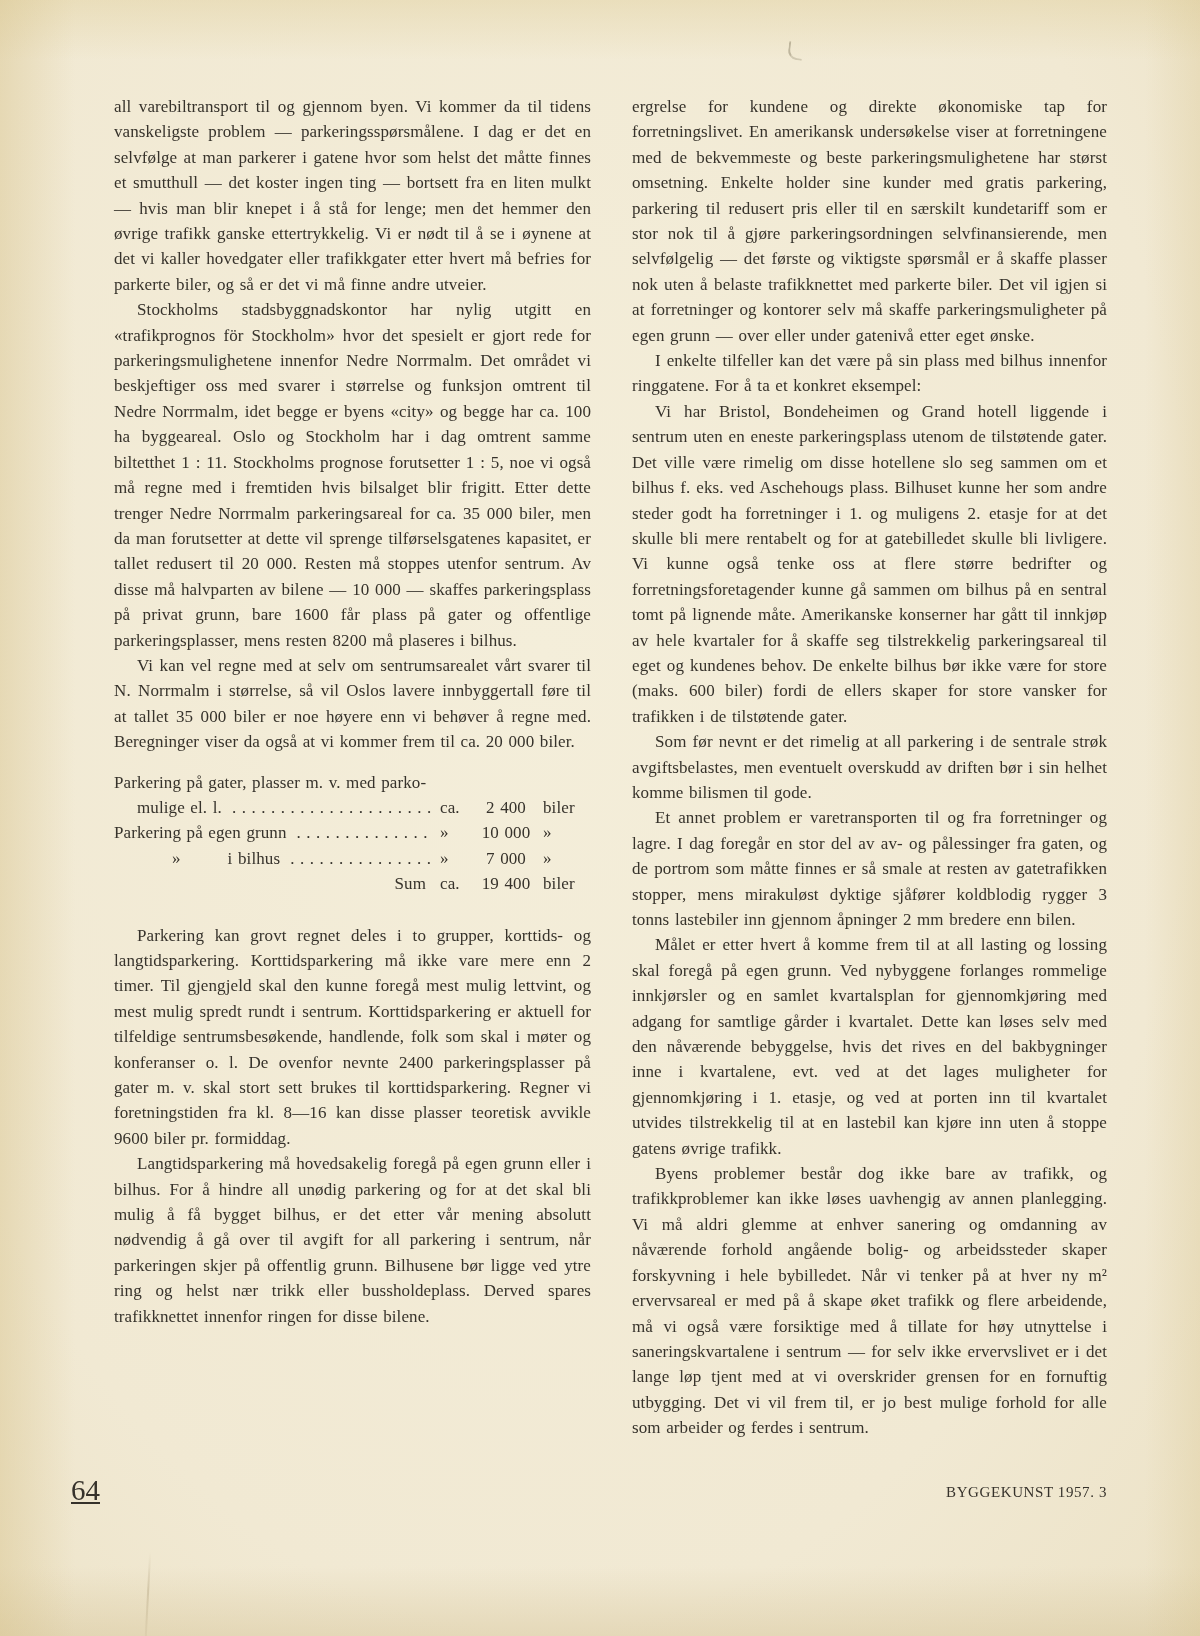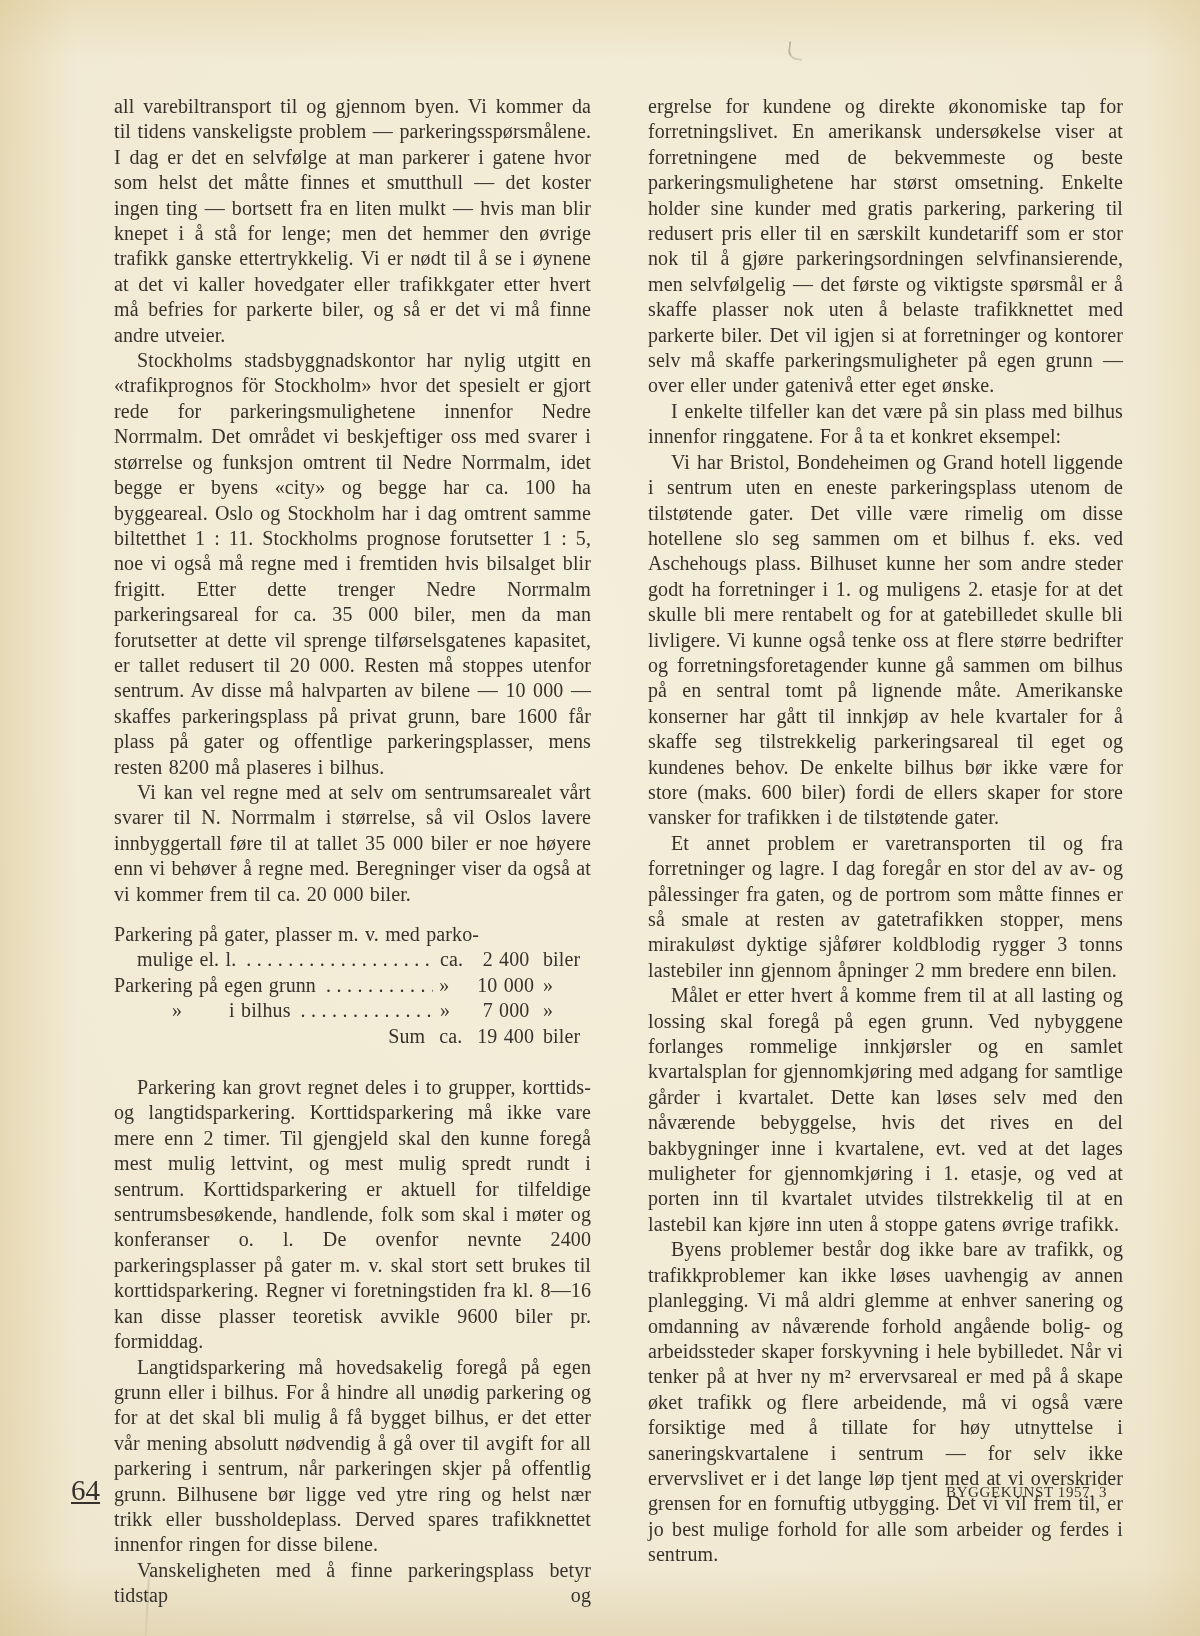--- a/index.html
+++ b/index.html
@@ -16,28 +16,28 @@
       linear-gradient(90deg, rgba(216,196,142,0.45) 0px, rgba(216,196,142,0) 75px),
       linear-gradient(270deg, rgba(216,196,142,0.30) 0px, rgba(216,196,142,0) 55px),
       linear-gradient(180deg, rgba(222,204,150,0.40) 0px, rgba(222,204,150,0) 60px),
       linear-gradient(0deg, rgba(205,185,135,0.35) 0px, rgba(205,185,135,0) 70px),
       radial-gradient(ellipse at 45% 40%, #f4eeda 0%, #f1e9d3 70%, #ece2c6 100%);
   }
   .col {
     position: absolute;
     top: 94px;
     width: 477px;
-    font-size: 20px;
+    font-size: 17px;
     line-height: 25.4px;
     text-align: justify;
     word-spacing: 1.2px;
     letter-spacing: 0.1px;
   }
   .col-left  { left: 114px; }
-  .col-right { left: 648px; width: 475px; }
+  .col-right { left: 632px; width: 475px; }
   .para { margin: 0; }
   .indent { text-indent: 23px; }
   .cont { text-align-last: justify; }
 
   
   .ptable { margin: 15px 0 26px 0; }
   .trow { display: flex; align-items: baseline; }
   .tlabel { white-space: nowrap; flex: 0 0 auto; }
   .ind1 { padding-left: 23px; }
   .prefix3 { padding-left: 58px; }
@@ -133,27 +133,27 @@
         <span class="spacer"></span>
         <span class="sum-label">Sum</span>
         <span class="tunit">ca.</span>
         <span class="tval">19&nbsp;400</span>
         <span class="tsuffix">biler</span>
       </div>
     </div>
 
     <p class="para indent">Parkering kan grovt regnet deles i to grupper, korttids- og langtidsparkering. Korttidsparkering må ikke vare mere enn 2 timer. Til gjengjeld skal den kunne foregå mest mulig lettvint, og mest mulig spredt rundt i sentrum. Korttidsparkering er aktuell for tilfeldige sentrumsbesøkende, handlende, folk som skal i møter og konferanser o. l. De ovenfor nevnte 2400 parkeringsplasser på gater m. v. skal stort sett brukes til korttidsparkering. Regner vi foretningstiden fra kl. 8—16 kan disse plasser teoretisk avvikle 9600 biler pr. formiddag.</p>
     <p class="para indent">Langtidsparkering må hovedsakelig foregå på egen grunn eller i bilhus. For å hindre all unødig parkering og for at det skal bli mulig å få bygget bilhus, er det etter vår mening absolutt nødvendig å gå over til avgift for all parkering i sentrum, når parkeringen skjer på offentlig grunn. Bilhusene bør ligge ved ytre ring og helst nær trikk eller bussholdeplass. Derved spares trafikknettet innenfor ringen for disse bilene.</p>
-    <p class="para indent cont">Vanskeligheten med å finne parkeringsplass betyr tidstap og</p>
   </div>
 
   <div class="col col-right">
     <p class="para">ergrelse for kundene og direkte økonomiske tap for forretningslivet. En amerikansk undersøkelse viser at forretningene med de bekvemmeste og beste parkeringsmulighetene har størst omsetning. Enkelte holder sine kunder med gratis parkering, parkering til redusert pris eller til en særskilt kundetariff som er stor nok til å gjøre parkeringsordningen selvfinansierende, men selvfølgelig — det første og viktigste spørsmål er å skaffe plasser nok uten å belaste trafikknettet med parkerte biler. Det vil igjen si at forretninger og kontorer selv må skaffe parkeringsmuligheter på egen grunn — over eller under gatenivå etter eget ønske.</p>
     <p class="para indent">I enkelte tilfeller kan det være på sin plass med bilhus innenfor ringgatene. For å ta et konkret eksempel:</p>
     <p class="para indent">Vi har Bristol, Bondeheimen og Grand hotell liggende i sentrum uten en eneste parkeringsplass utenom de tilstøtende gater. Det ville være rimelig om disse hotellene slo seg sammen om et bilhus f. eks. ved Aschehougs plass. Bilhuset kunne her som andre steder godt ha forretninger i 1. og muligens 2. etasje for at det skulle bli mere rentabelt og for at gatebilledet skulle bli livligere. Vi kunne også tenke oss at flere større bedrifter og forretningsforetagender kunne gå sammen om bilhus på en sentral tomt på lignende måte. Amerikanske konserner har gått til innkjøp av hele kvartaler for å skaffe seg tilstrekkelig parkeringsareal til eget og kundenes behov. De enkelte bilhus bør ikke være for store (maks. 600 biler) fordi de ellers skaper for store vansker for trafikken i de tilstøtende gater.</p>
+    <p class="para indent">Som før nevnt er det rimelig at all parkering i de sentrale strøk avgiftsbelastes, men eventuelt overskudd av driften bør i sin helhet komme bilismen til gode.</p>
     <p class="para indent">Et annet problem er varetransporten til og fra forretninger og lagre. I dag foregår en stor del av av- og pålessinger fra gaten, og de portrom som måtte finnes er så smale at resten av gatetrafikken stopper, mens mirakuløst dyktige sjåfører koldblodig rygger 3 tonns lastebiler inn gjennom åpninger 2 mm bredere enn bilen.</p>
     <p class="para indent">Målet er etter hvert å komme frem til at all lasting og lossing skal foregå på egen grunn. Ved nybyggene forlanges rommelige innkjørsler og en samlet kvartalsplan for gjennomkjøring med adgang for samtlige gårder i kvartalet. Dette kan løses selv med den nåværende bebyggelse, hvis det rives en del bakbygninger inne i kvartalene, evt. ved at det lages muligheter for gjennomkjøring i 1. etasje, og ved at porten inn til kvartalet utvides tilstrekkelig til at en lastebil kan kjøre inn uten å stoppe gatens øvrige trafikk.</p>
     <p class="para indent">Byens problemer består dog ikke bare av trafikk, og trafikkproblemer kan ikke løses uavhengig av annen planlegging. Vi må aldri glemme at enhver sanering og omdanning av nåværende forhold angående bolig- og arbeidssteder skaper forskyvning i hele bybilledet. Når vi tenker på at hver ny m² ervervsareal er med på å skape øket trafikk og flere arbeidende, må vi også være forsiktige med å tillate for høy utnyttelse i saneringskvartalene i sentrum — for selv ikke ervervslivet er i det lange løp tjent med at vi overskrider grensen for en fornuftig utbygging. Det vi vil frem til, er jo best mulige forhold for alle som arbeider og ferdes i sentrum.</p>
   </div>
 
   <div class="page-number">64</div>
   <div class="journal-footer">BYGGEKUNST 1957. 3</div>
 
   <div class="smudge"></div>
   <div class="crease"></div>

